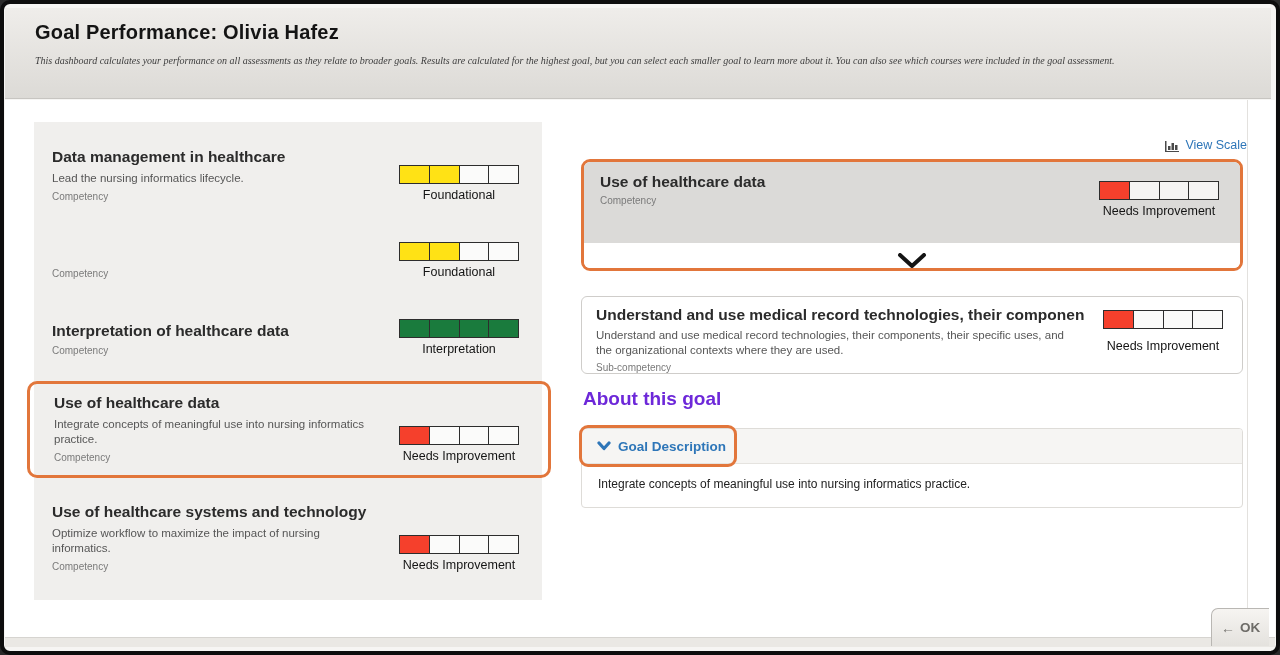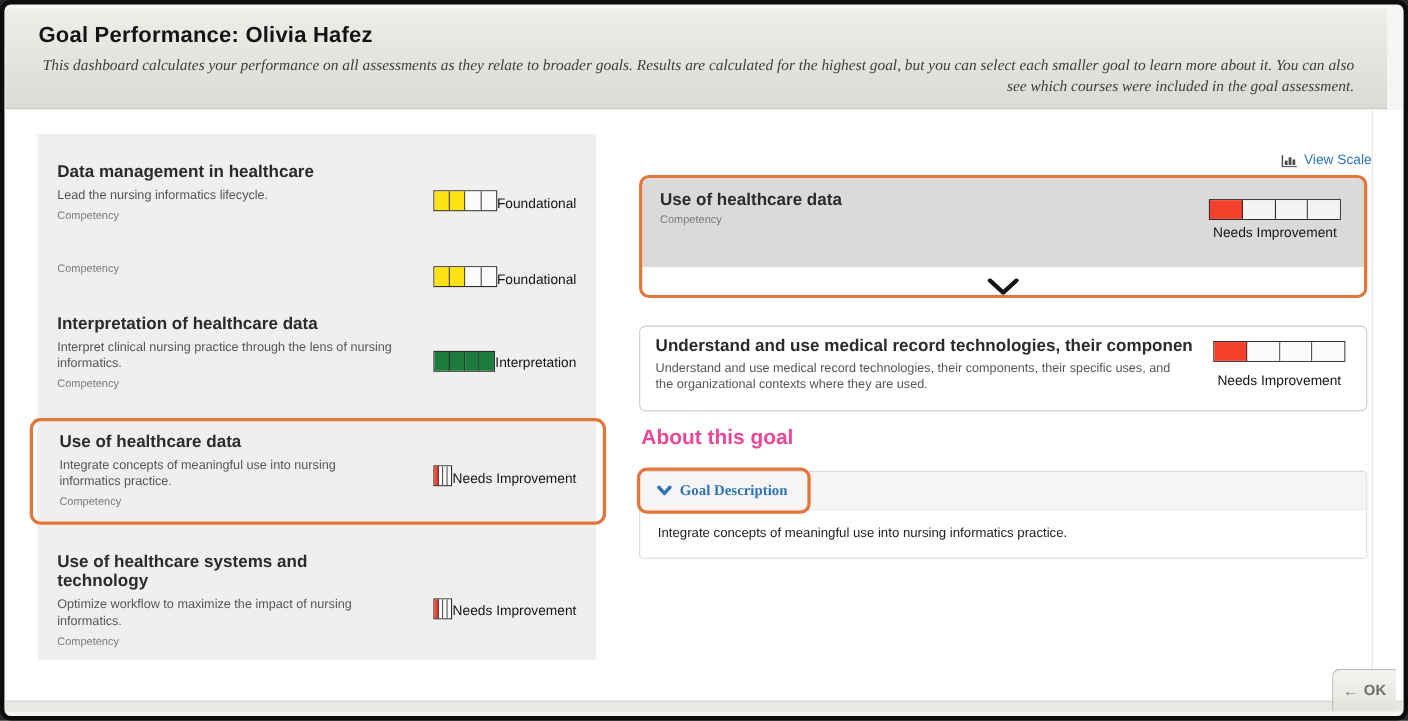--- a/index.html
+++ b/index.html
@@ -1,34 +1,34 @@
 <!DOCTYPE html>
 <html><head>
 <meta charset="utf-8">
 <style>
   html,body{margin:0;padding:0;width:1280px;height:655px;background:#2a2a2a;font-family:"Liberation Sans",sans-serif;}
   .frame{position:absolute;inset:0;border:4px solid #0d0d0d;border-radius:10px;background:#f6f5f3;overflow:hidden;box-sizing:border-box;}
 
   
-  .hdr{position:absolute;left:1px;right:15px;top:4px;height:91px;background:linear-gradient(#efedea,#dcdad6);border-bottom:1px solid #c7c5c1;box-sizing:border-box;padding:13px 30px 0 30px;}
+  .hdr{position:absolute;left:1px;right:5px;top:4px;height:91px;background:linear-gradient(#efedea,#dcdad6);border-bottom:1px solid #c7c5c1;box-sizing:border-box;padding:13px 30px 0 30px;}
   .hdr h1{margin:0;font-size:20px;font-weight:bold;color:#141414;letter-spacing:.2px;}
-  .hdr p{margin:7px 0 0 0;font-family:"Liberation Serif",serif;font-style:italic;font-size:14px;line-height:19px;color:#3d3d3d;max-width:1210px;text-align:right;}
+  .hdr p{margin:7px 0 0 0;font-family:"Liberation Serif",serif;font-style:italic;font-size:10px;line-height:19px;color:#3d3d3d;max-width:1210px;}
 
   
   .main{position:absolute;left:1px;right:1px;top:96px;bottom:13px;background:#ffffff;}
   .gutter-line{position:absolute;top:0;bottom:0;right:27px;width:1px;background:#e3e1de;}
 
   
   .left-panel{position:absolute;left:29px;top:22px;width:508px;height:478px;background:#f0efed;box-sizing:border-box;padding:26px 0 0 0;}
-  .goal-item{display:flex;padding:0 18px;margin-bottom:25px;align-items:center;box-sizing:border-box;gap:18px;}
+  .goal-item{display:flex;padding:0 18px;margin-bottom:25px;align-items:flex-end;box-sizing:border-box;}
   .goal-text{flex:1;padding-right:18px;min-width:0;}
   .goal-name{font-size:15.5px;font-weight:bold;color:#2b2b2b;margin:0 0 5px 0;}
   .goal-desc{font-size:11.5px;line-height:15px;color:#565656;margin:0 0 5px 0;}
   .goal-type{font-size:10px;color:#7a7a7a;}
-  .rating-col{width:130px;flex:none;padding-top:15px;display:flex;flex-direction:row;align-items:center;}
+  .rating-col{width:130px;flex:none;padding-top:15px;display:flex;flex-direction:column;align-items:center;}
   .bar{display:flex;width:118px;height:17px;border:1px solid #2d2d2d;box-sizing:content-box;background:#fdfdfc;}
   .bar .seg{flex:1;border-right:1px solid #2d2d2d;background:#fbfbfa;}
   .bar .seg:last-child{border-right:none;}
   .bar-label{font-size:12.5px;color:#141414;margin-top:4px;text-align:center;white-space:nowrap;}
   .goal-item.highlighted{border:3px solid #e2763b;border-radius:10px;margin:0 -9px 25px -7px;padding:10px 24px 12px 24px;}
   .goal-item.highlighted .rating-col{padding-top:10px;}
 
   
   .right-col{position:absolute;left:576px;top:0;width:668px;height:100%;}
   .viewscale-row{position:absolute;top:38px;right:2px;display:flex;align-items:center;gap:5px;cursor:pointer;}
@@ -42,25 +42,25 @@
   .expand-row{height:36px;display:flex;align-items:center;justify-content:center;cursor:pointer;background:#fff;}
 
   .sub-card{position:absolute;top:196px;left:0;width:662px;height:78px;border:1px solid #cfcdca;border-radius:6px;background:#fff;box-sizing:border-box;padding:9px 14px 0 14px;display:flex;}
   .sub-text{flex:1;padding-right:14px;min-width:0;}
   .sub-name{font-size:15.5px;font-weight:bold;color:#2b2b2b;margin:0 0 4px 0;white-space:nowrap;overflow:hidden;}
   .sub-desc{font-size:11.5px;line-height:15px;color:#565656;margin:0 0 4px 0;max-width:478px;}
   .sub-type{font-size:10px;color:#7a7a7a;}
   .sub-rating{width:130px;flex:none;display:flex;flex-direction:column;align-items:center;padding-top:4px;}
   .sub-rating .bar-label{margin-top:10px;}
 
-  .about-heading{position:absolute;top:288px;left:2px;font-size:19px;font-weight:bold;color:#ec4899;}
+  .about-heading{position:absolute;top:288px;left:2px;font-size:19px;font-weight:bold;color:#6d28d9;}
 
   .gd-panel{position:absolute;top:328px;left:0;width:662px;border:1px solid #dedcd8;border-radius:4px;background:#fff;box-sizing:border-box;}
   .gd-head{height:34px;background:#f6f5f3;border-bottom:1px solid #e5e3df;position:relative;border-radius:3px 3px 0 0;}
-  .gd-link-box{position:absolute;left:-3px;top:-4px;height:36px;width:137px;border:3px solid #e2763b;border-radius:9px;display:flex;align-items:center;padding-left:15px;gap:7px;cursor:pointer;background:transparent;font-family:Liberation Serif, serif;}
+  .gd-link-box{position:absolute;left:-3px;top:-4px;height:36px;width:137px;border:3px solid #e2763b;border-radius:9px;display:flex;align-items:center;padding-left:15px;gap:7px;cursor:pointer;background:transparent;}
   .gd-link-box span{font-size:13.5px;font-weight:bold;color:#2e76b8;white-space:nowrap;}
   .gd-body{padding:13px 16px 16px 16px;font-size:12px;color:#222;}
 
   
   .footer-strip{position:absolute;left:1px;right:1px;bottom:4px;height:9px;background:#eae8e4;border-top:1px solid #d6d4d0;}
   .ok-button{position:absolute;right:7px;bottom:5px;width:58px;height:38px;background:linear-gradient(#f6f4f1,#e4e2de);border:1px solid #b9b7b3;border-right:none;border-bottom:none;border-radius:7px 0 0 0;display:flex;align-items:center;justify-content:center;gap:5px;cursor:pointer;color:#6e6c68;font-size:13.5px;font-weight:bold;box-sizing:border-box;}
   .ok-button .arrow{font-weight:normal;font-size:14px;color:#7a7874;}
   svg{display:block;}
 </style>
 </head>
@@ -106,21 +106,20 @@
               <div class="seg"></div>
               <div class="seg"></div>
             </div>
           <div class="bar-label">Foundational</div>
         </div>
       </div>
 
       <div class="goal-item">
         <div class="goal-text">
           <div class="goal-name">Interpretation of healthcare data</div>
-          <div class="goal-desc">Interpret clinical nursing practice through the lens of nursing informatics.</div>
           <div class="goal-type">Competency</div>
         </div>
         <div class="rating-col">
           <div class="bar">
               <div class="seg" style="background: rgb(26, 123, 61);"></div>
               <div class="seg" style="background: rgb(26, 123, 61);"></div>
               <div class="seg" style="background: rgb(26, 123, 61);"></div>
               <div class="seg" style="background: rgb(26, 123, 61);"></div>
             </div>
           <div class="bar-label">Interpretation</div>
@@ -196,20 +195,21 @@
           <svg width="30" height="16" viewBox="0 0 30 16">
             <polyline points="3,2 15,13 27,2" fill="none" stroke="#141414" stroke-width="4" stroke-linecap="round" stroke-linejoin="round"></polyline>
           </svg>
         </div>
       </div>
 
       <div class="sub-card">
         <div class="sub-text">
           <div class="sub-name">Understand and use medical record technologies, their components, their specific use...</div>
           <div class="sub-desc">Understand and use medical record technologies, their components, their specific uses, and the organizational contexts where they are used.</div>
+          <div class="sub-type">Sub-competency</div>
         </div>
         <div class="sub-rating">
           <div class="bar">
               <div class="seg" style="background: rgb(245, 64, 44);"></div>
               <div class="seg"></div>
               <div class="seg"></div>
               <div class="seg"></div>
             </div>
           <div class="bar-label">Needs Improvement</div>
         </div>

